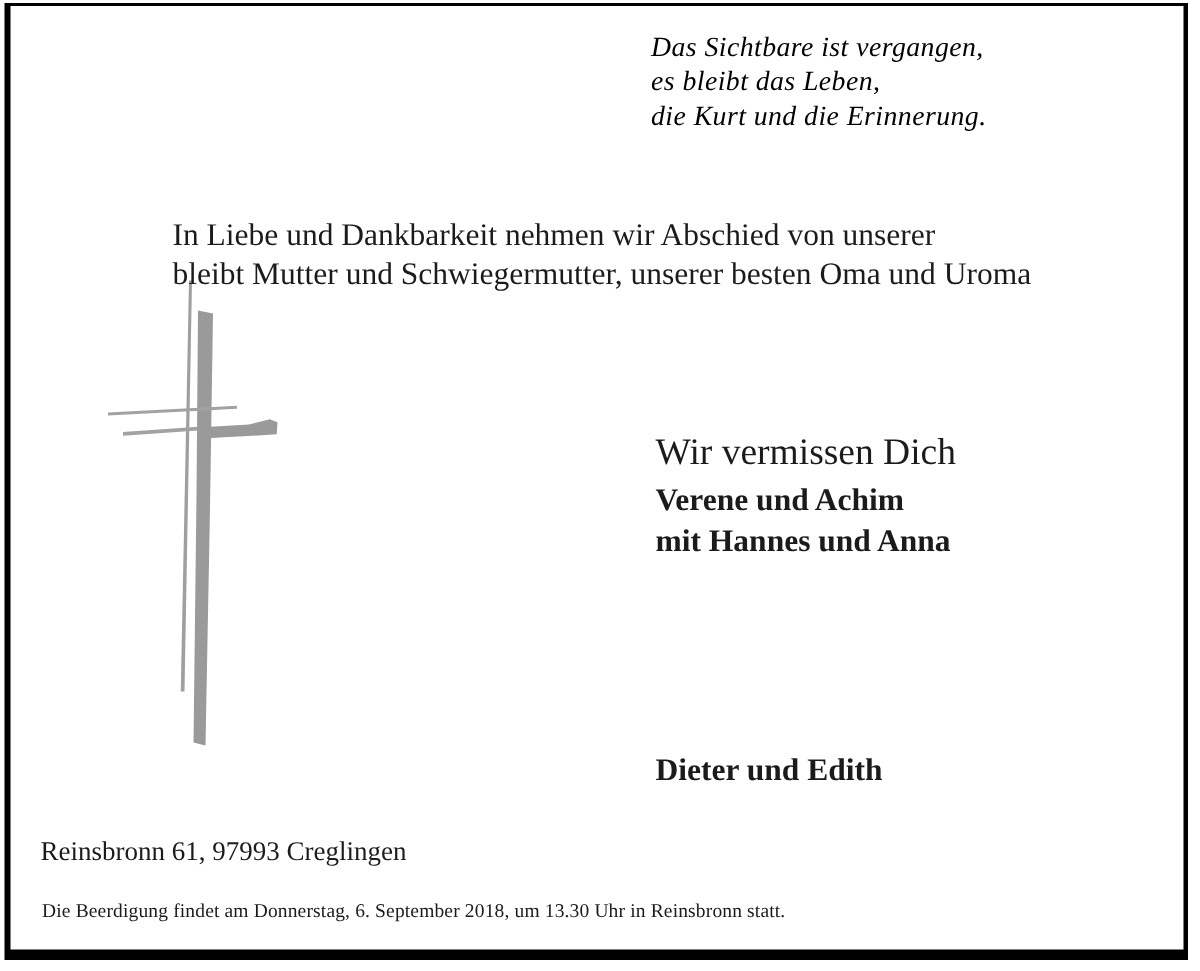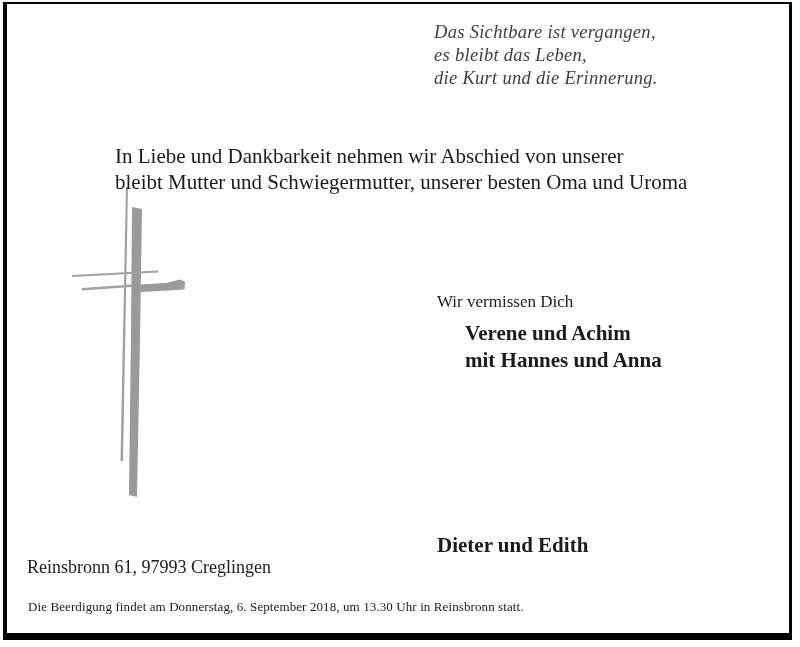--- a/index.html
+++ b/index.html
@@ -19,21 +19,21 @@
     border-color: #000;
     border-width: 2px 3px 7px 4px;
     background: #fff;
   }
   .abs { position: absolute; }
   .epigraph {
     left: 427px; top: 17px;
     font-style: italic;
     font-size: 18.5px;
     line-height: 23px;
-    color: #404040;
+    color: #000000;
     letter-spacing: 0.3px;
   }
   .intro {
     left: 108px; top: 99px;
     font-size: 21px;
     line-height: 26px;
     margin-top: 40px;
   }
   .name-block {
     left: 224px; top: 160px;
@@ -54,32 +54,32 @@
   .dates {
     position: relative;
     margin-top: 7px;
     height: 26px;
     font-size: 20px;
   }
   .birth { position: absolute; left: 66px; top: 0; }
   .death { position: absolute; left: 251px; top: 0; }
   .farewell {
     left: 430px; top: 284px;
-    font-size: 17px;
+    font-size: 25px;
     line-height: 27px;
   }
   .mourners {
     font-weight: bold;
     font-size: 21px;
     line-height: 27px;
     left: 430px;
   }
-  .group1 { top: 316px; margin-left: 28px; }
+  .group1 { top: 316px; }
   .group2 { top: 381px; }
-  .group3 { top: 496px; margin-top: 32px; }
+  .group3 { top: 496px; }
   .address {
     left: 20px; top: 551px;
     font-size: 18px;
     line-height: 25px;
   }
   .funeral {
     left: 21px; top: 590px;
     font-size: 13px;
     line-height: 26px;
     letter-spacing: 0.1px;

